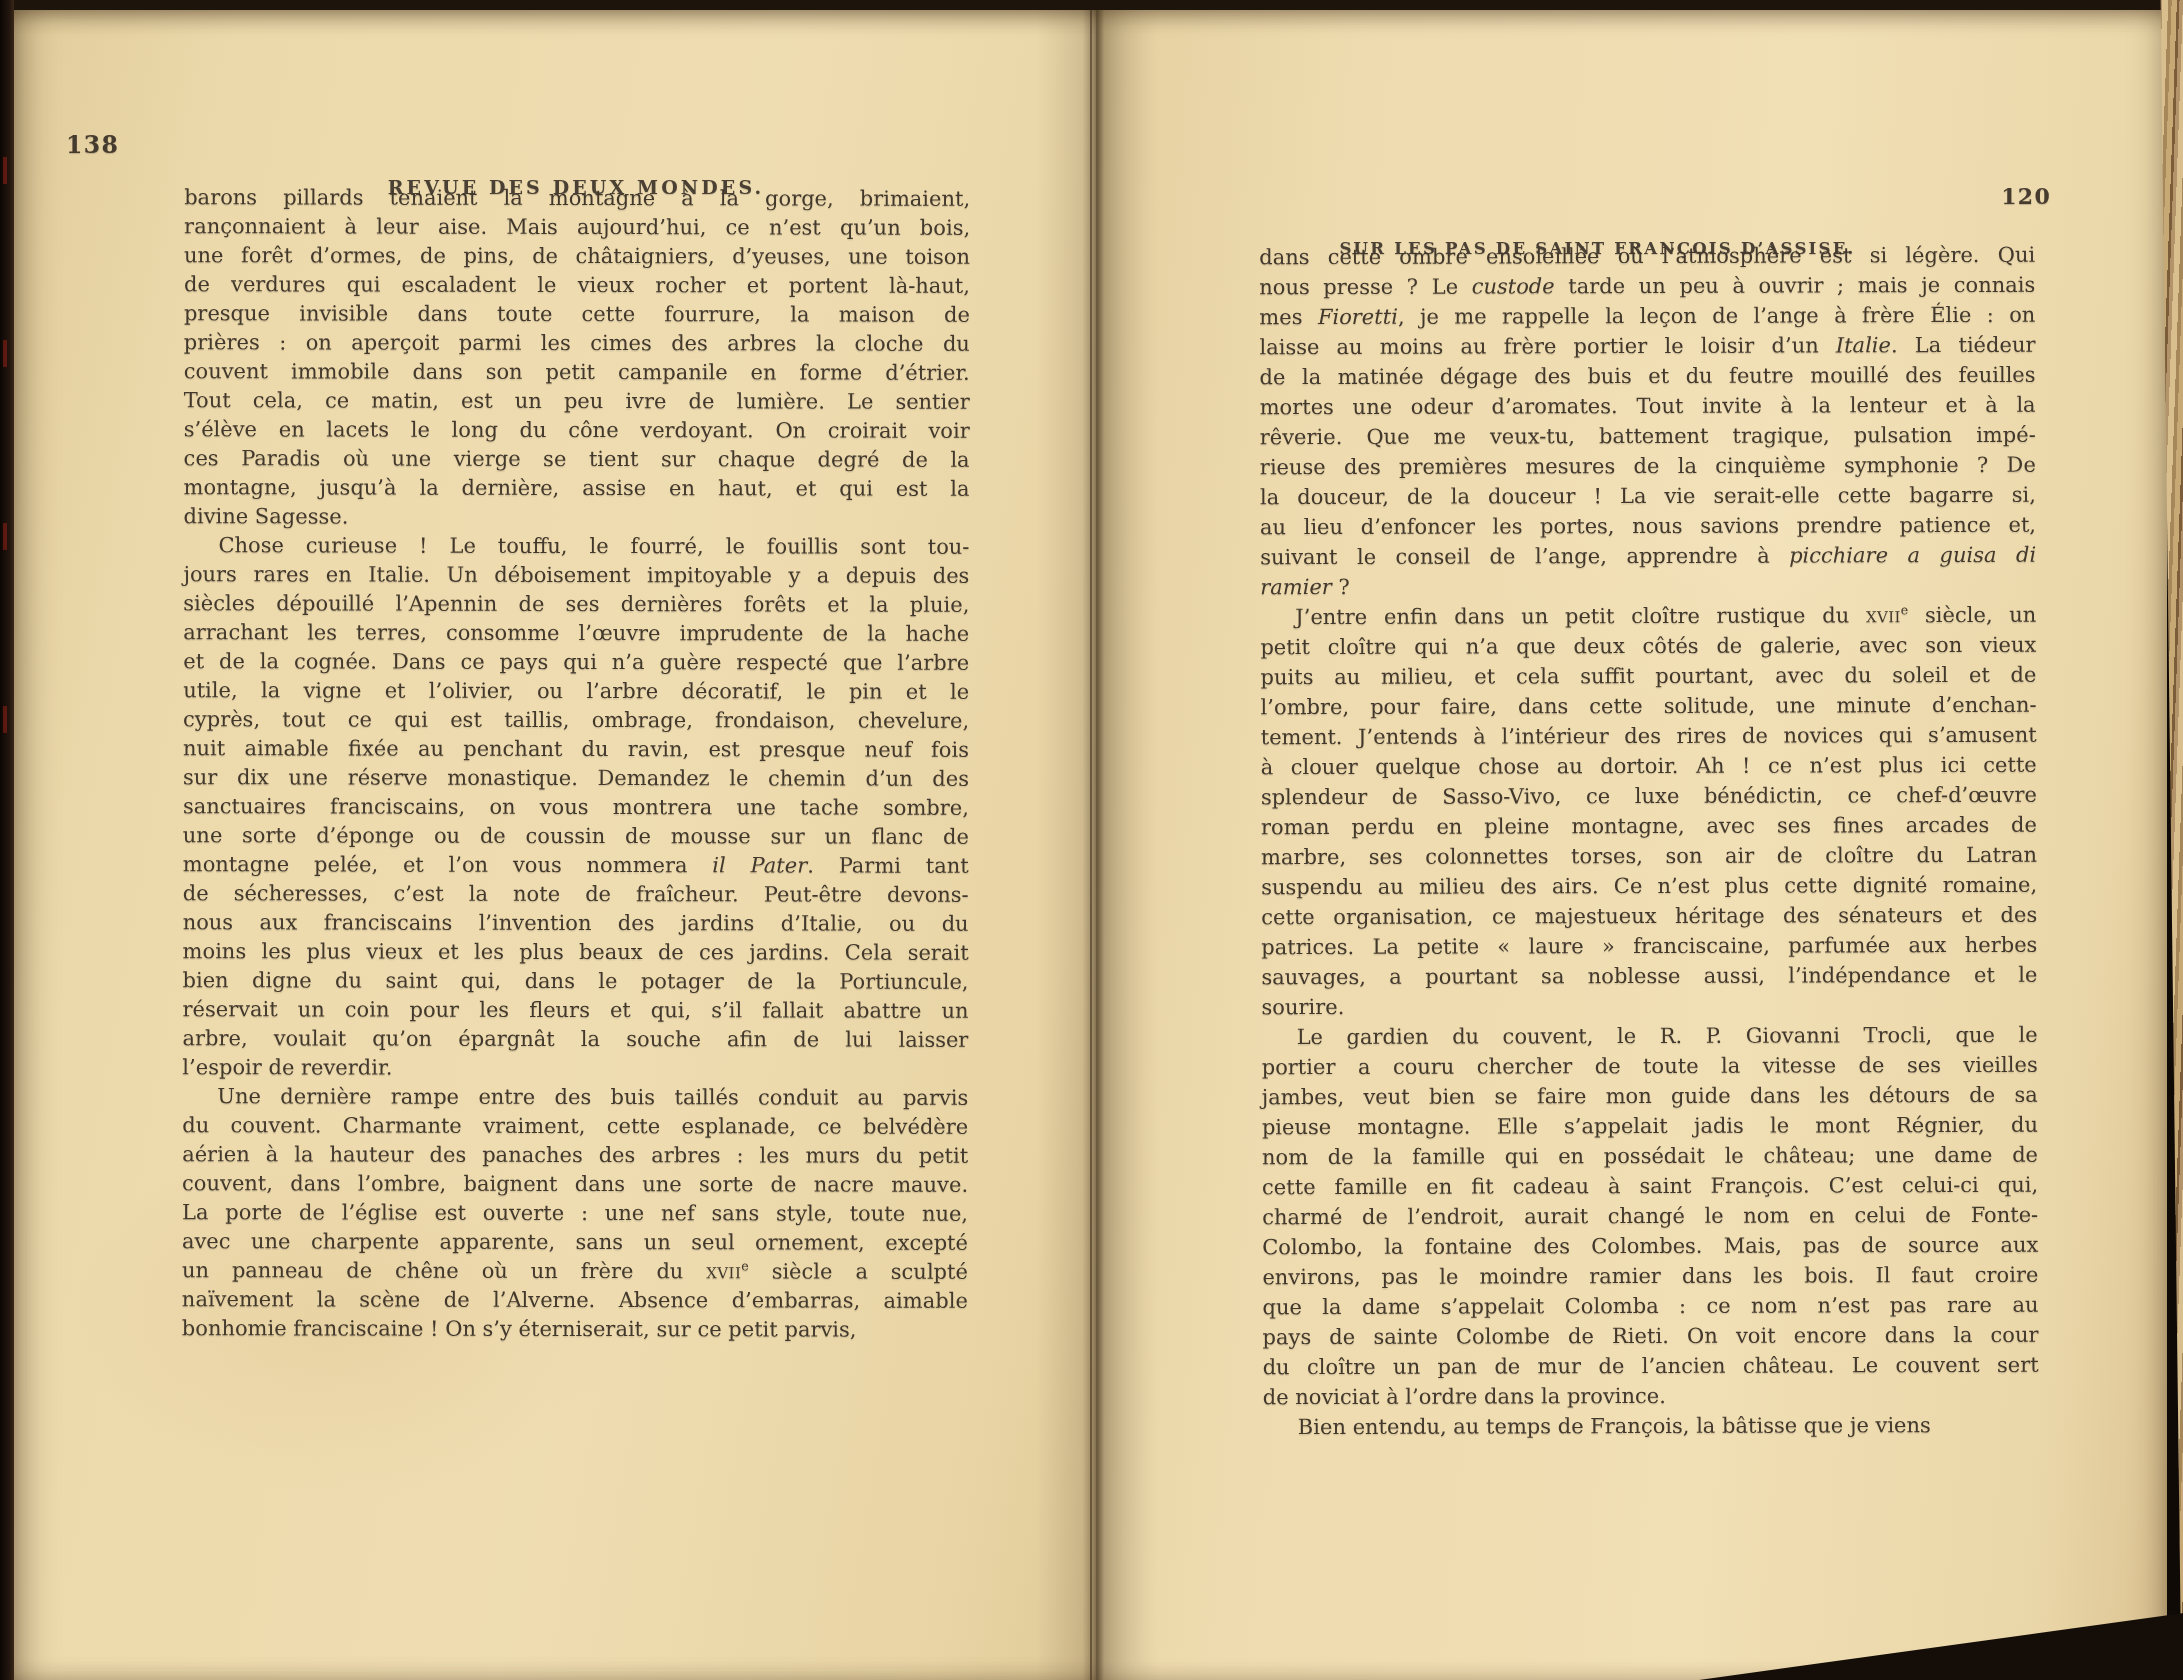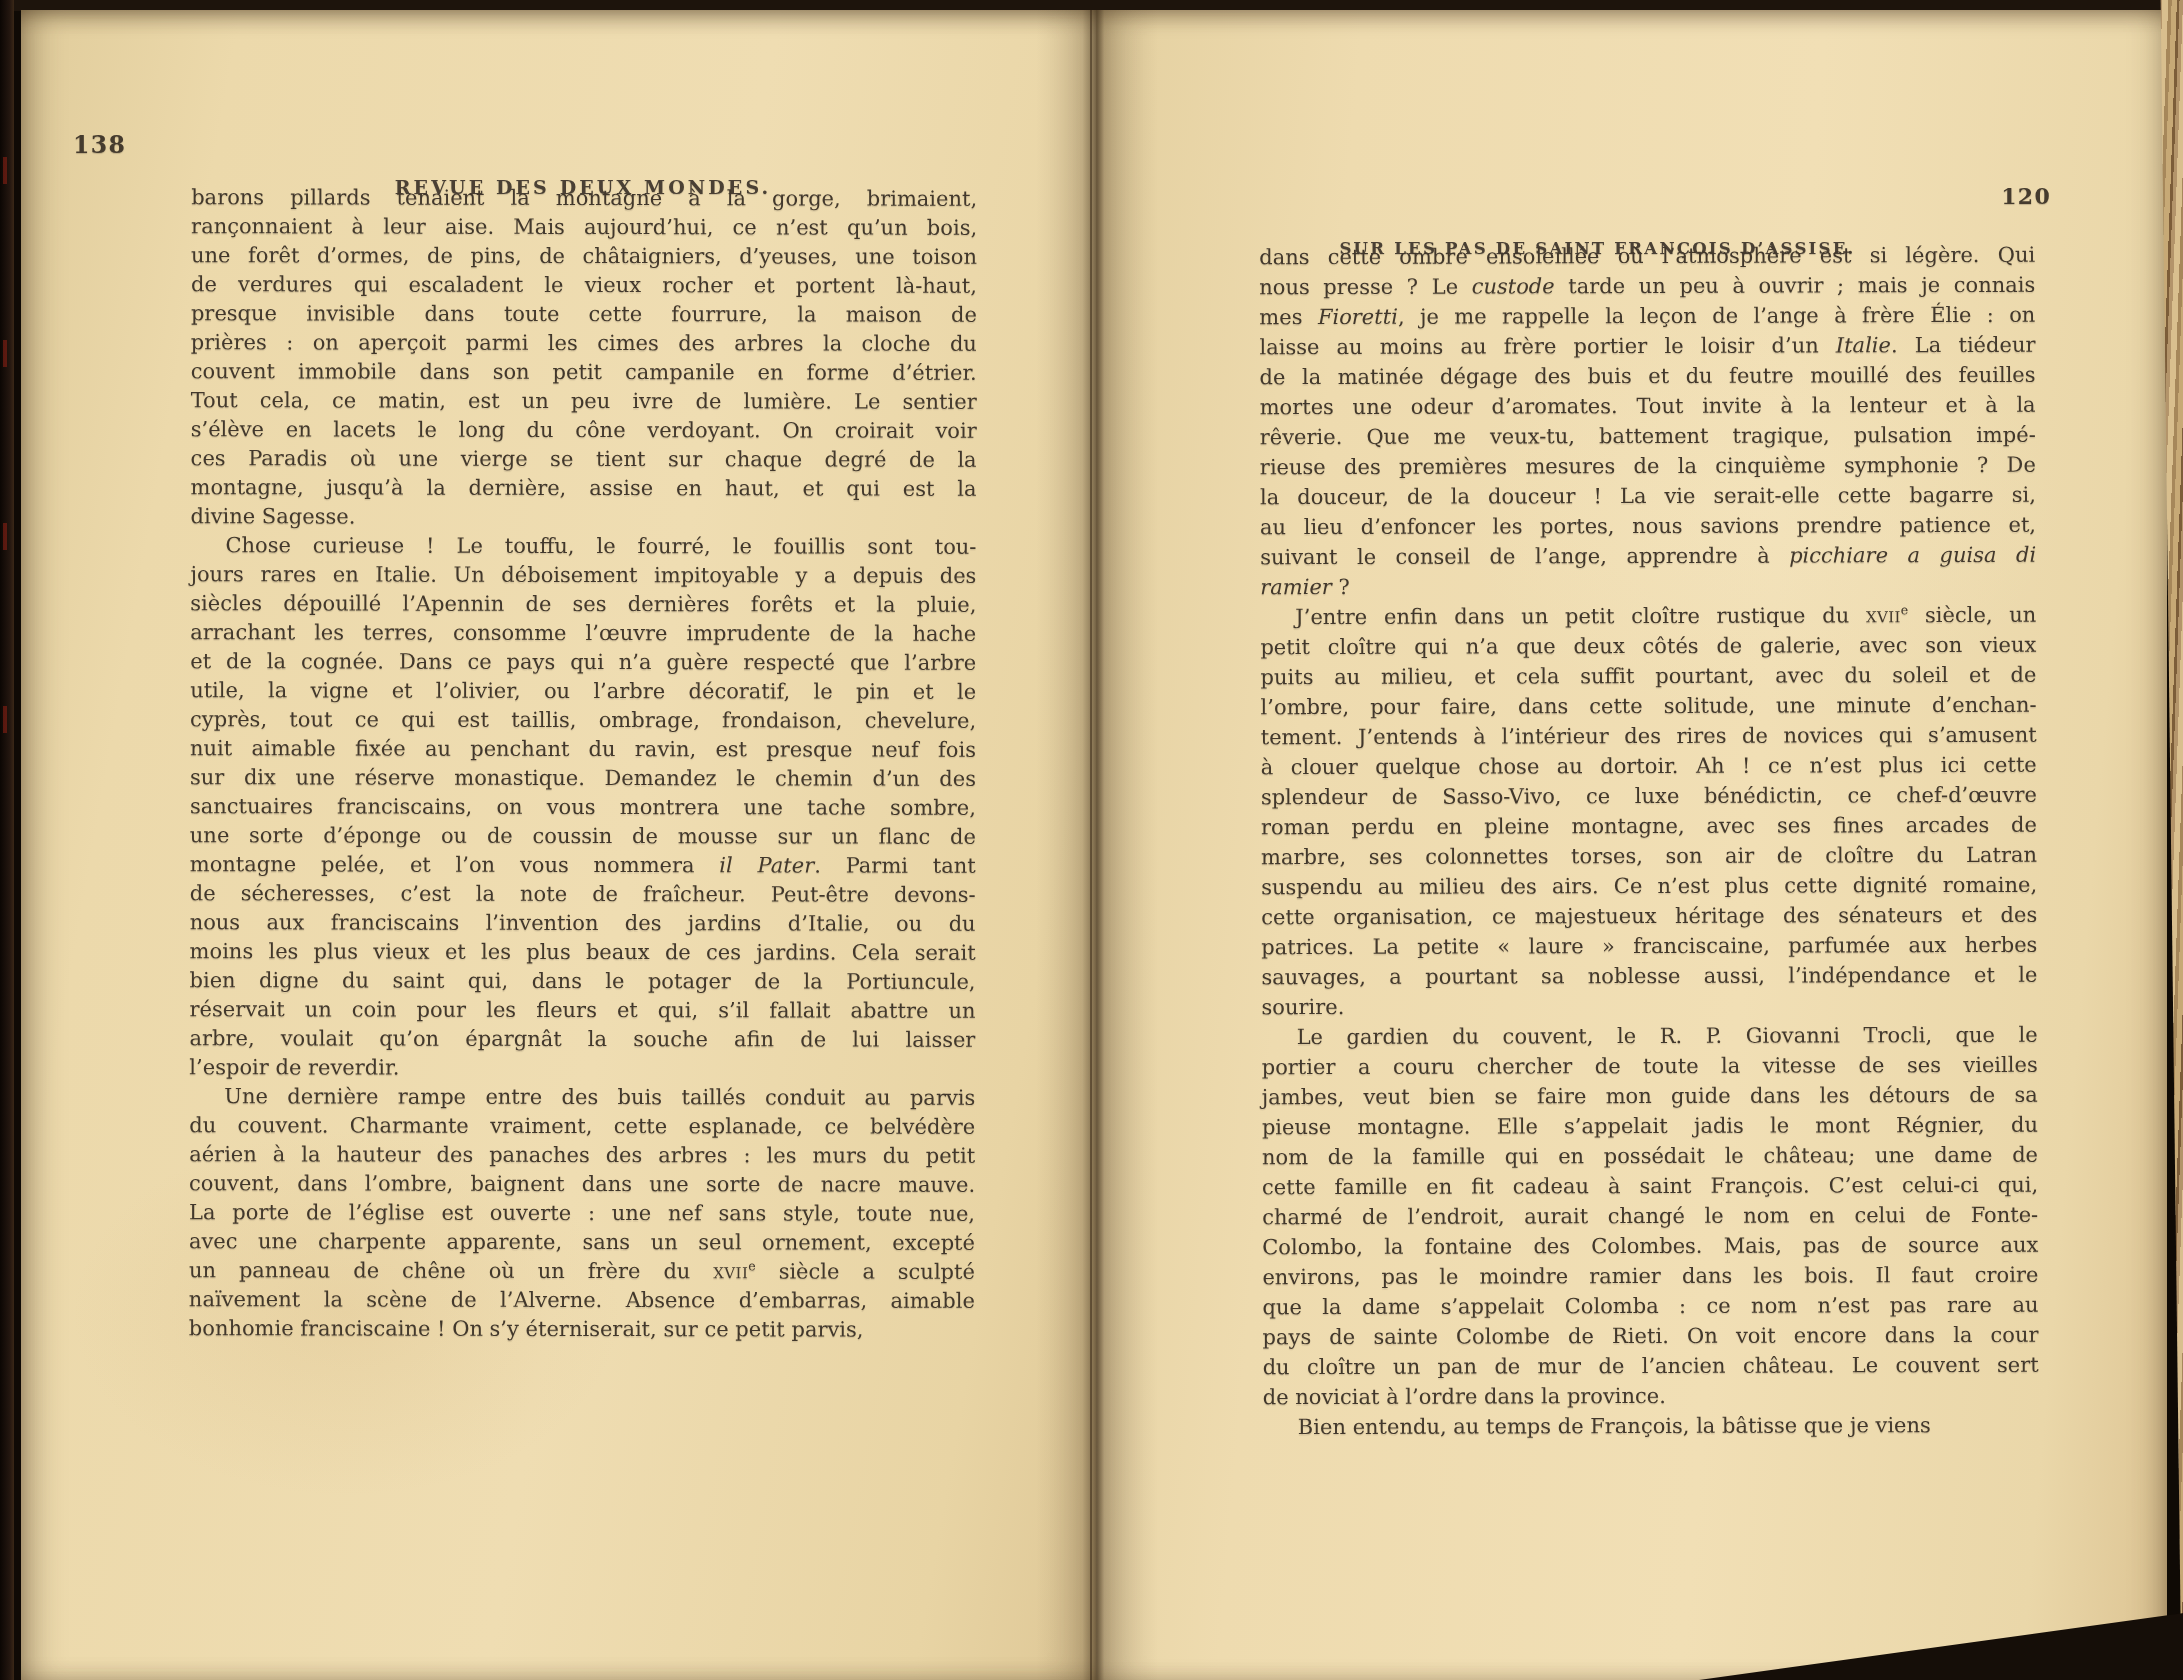--- a/index.html
+++ b/index.html
@@ -9,28 +9,29 @@
     font-family:"DejaVu Serif","Liberation Serif",serif;
   }
   
   .top-edge{position:absolute;left:0;top:0;width:2211px;height:10.5px;background:#1d140c;}
   .left-edge{position:absolute;left:0;top:0;width:14px;height:1680px;
     background:linear-gradient(to right,#0b0603,#241710 70%,#3a2817);}
   .red-edge{position:absolute;left:3.1px;top:105px;width:3.9px;height:769px;opacity:.55;
     background:repeating-linear-gradient(to bottom,rgba(150,30,20,0) 0 52px,rgba(160,35,22,.9) 52px 79px,rgba(150,30,20,0) 79px 183px);}
   .page{position:absolute;top:9.6px;height:1671px;}
   .page.left{
-    left:21px;width:1084px;
+    left:14px;width:1084px;
     background:
       radial-gradient(ellipse 393px 262px at 30% 78%,rgba(205,170,110,.18),rgba(205,170,110,0) 70%),
       linear-gradient(100deg,#e0cc9b 0%,#ecd9ab 16%,#efddb2 55%,#e8d4a4 86%,#ddc695 100%);
     box-shadow:inset 24px 0 35px -17.5px rgba(70,50,25,.5),
                inset -31px 0 39px -19.6px rgba(70,50,25,.45),
                inset 0 15.7px 22px -13px rgba(60,40,20,.55),
                inset 0 -13px 19.6px -13px rgba(60,40,20,.25);
+    padding-left:36px;
   }
   .page.right{
     left:1096px;width:1071px;
     background:
       radial-gradient(ellipse 437px 306px at 62% 30%,rgba(250,240,210,.20),rgba(250,240,210,0) 70%),
       linear-gradient(95deg,#e4d0a0 0%,#eedbaf 22%,#f1dfb5 60%,#ead7a9 88%,#dcc392 100%);
     box-shadow:inset 26px 0 37px -19.6px rgba(70,50,25,.45),
                inset -22px 0 31px -15.3px rgba(70,50,25,.38),
                inset 0 15.7px 22px -13px rgba(60,40,20,.5),
                inset 0 -12.2px 19.6px -13px rgba(60,40,20,.22);

